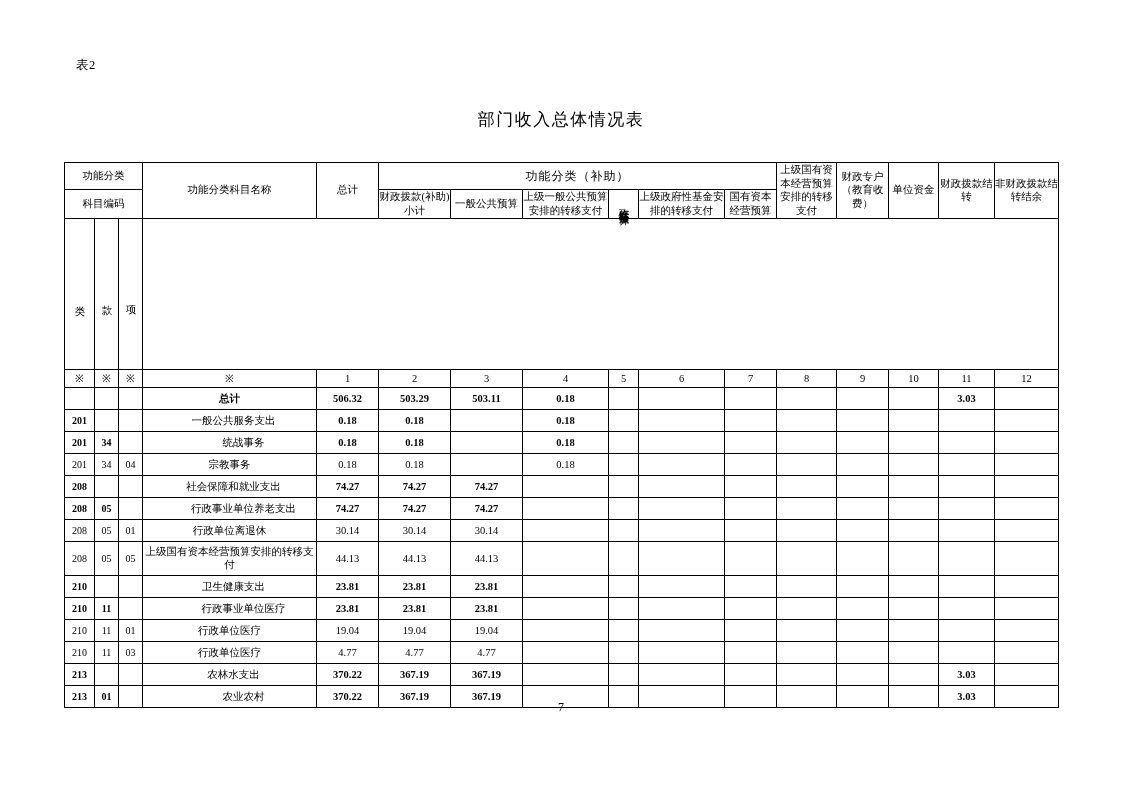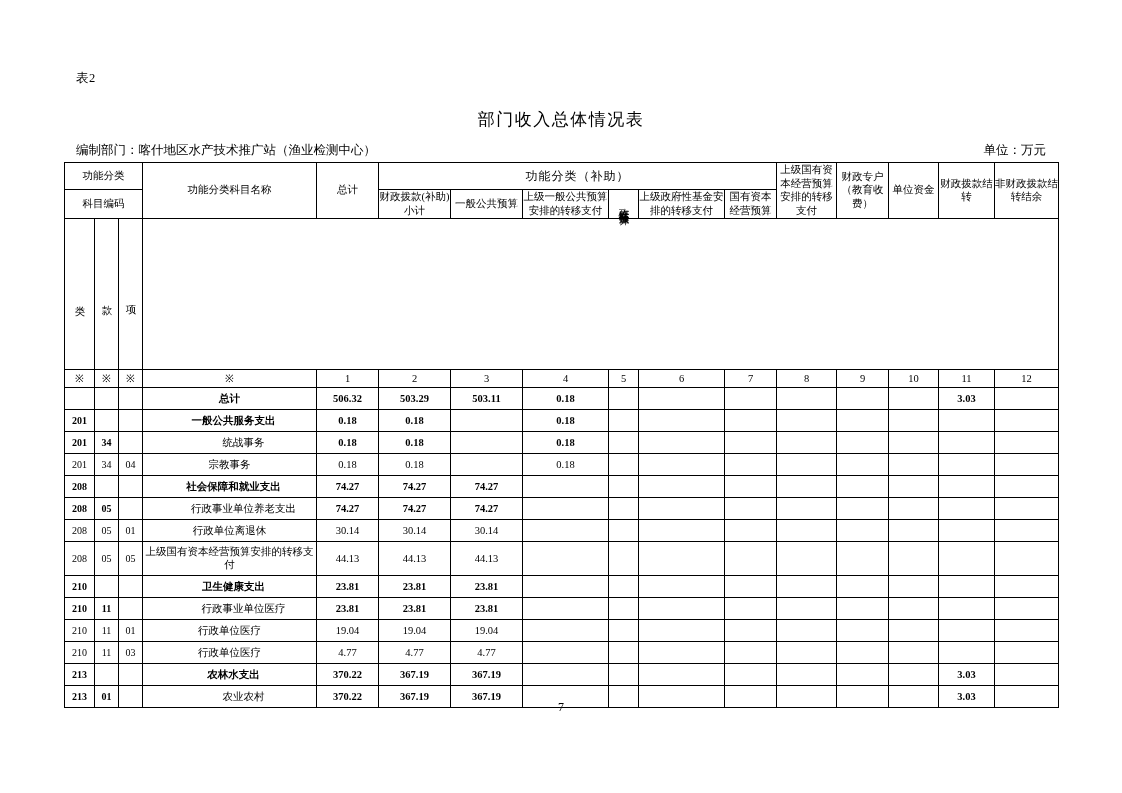--- a/index.html
+++ b/index.html
@@ -17,21 +17,21 @@
   }
   .page {
     position: absolute;
     left: 0; top: 0;
     width: 1122px;
     height: 793px;
   }
   .sheet-label {
     position: absolute;
     left: 76px;
-    top: 70px;
+    top: 57px;
     font-size: 12.5px;
     letter-spacing: 0.5px;
   }
   .doc-title {
     position: absolute;
     left: 0;
     top: 108px;
     width: 1122px;
     text-align: center;
     font-size: 17px;
@@ -92,21 +92,21 @@
   .numrow td { height: 17px; font-size: 10.5px; }
   .datarow td { height: 21px; }
   .datarow.tall td { height: 33px; }
   .name {
     text-align: left;
     padding-left: 6px;
     font-size: 10.5px;
     line-height: 1.25;
   }
   .name.lvl0 { text-align: center; font-weight: bold; }
-  .name.lvl1 { padding-left: 8px; font-weight: bold; }
+  .name.lvl1 { padding-left: 8px; font-weight: normal; }
   .name.lvl2 { padding-left: 28px; font-weight: normal; }
   .name.lvl3 { font-weight: normal; }
   .code {
     font-size: 10px;
     text-align: center;
   }
   .code.b { font-weight: bold; }
   .val {
     text-align: right;
     padding-right: 7px;
@@ -125,24 +125,20 @@
 </style>
 </head>
 <body>
 
 <div class="page">
 
   <div class="sheet-label">表2</div>
 
   <div class="doc-title">部门收入总体情况表</div>
 
-  <div class="meta-row">
-    <span class="meta-left">编制部门：喀什地区水产技术推广站（渔业检测中心）</span>
-    <span class="meta-right">单位：万元</span>
-  </div>
 
   <table class="fin">
     <colgroup>
       <col style="width:30px">
       <col style="width:24px">
       <col style="width:24px">
       <col style="width:174px">
       <col style="width:62px">
       <col style="width:72px">
       <col style="width:72px">

